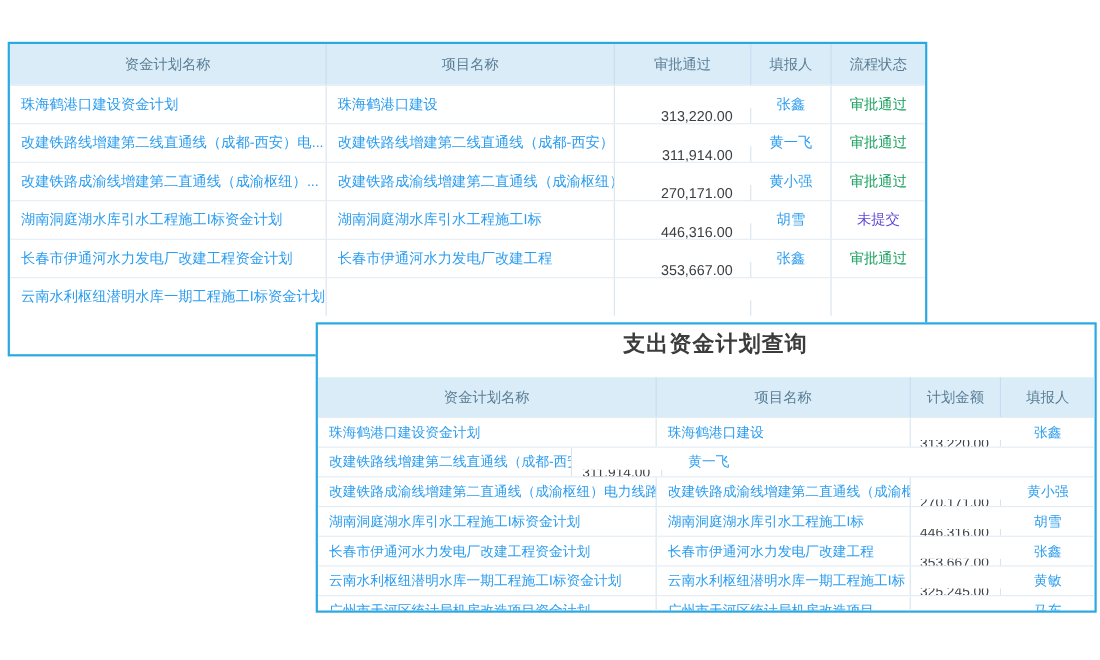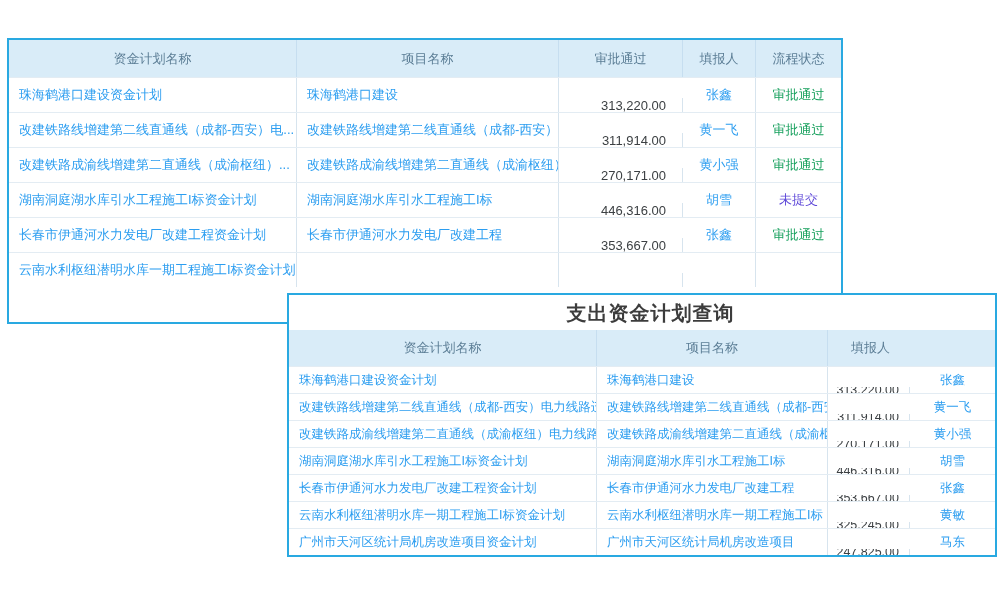--- a/index.html
+++ b/index.html
@@ -23,21 +23,21 @@
     position:absolute;background:#ffffff;border:2px solid var(--window-border);
     box-sizing:border-box;overflow:hidden;
   }
   #win-list{left:7px;top:38px;width:836px;height:286px;z-index:1;}
   #win-query{left:287px;top:293px;width:710px;height:264px;z-index:2;}
   .window-title{
     text-align:center;font-weight:bold;font-size:20px;color:var(--title-text);
     letter-spacing:1px;
   }
   #win-list .window-title{height:35px;line-height:36px;}
-  #win-query .window-title{height:35px;line-height:36px;margin-left:17px;}
+  #win-query .window-title{height:48px;line-height:36px;margin-left:17px;}
   .thead{display:flex;background:var(--header-bg);}
   #win-list .thead{height:37px;}
   #win-query .thead{height:36px;}
   .th{
     color:var(--header-text);font-size:13px;display:flex;align-items:center;
     justify-content:center;box-sizing:border-box;border-right:1px solid #c6def0;
     overflow:hidden;white-space:nowrap;
   }
   .th:last-child{border-right:none;}
   .tbody{display:block;}
@@ -126,31 +126,31 @@
         <div class="cell cell-status w1c5"></div>
       </div>
     </div>
 </div>
 
 <div class="window" id="win-query">
   <div class="window-title">支出资金计划查询</div>
   <div class="thead">
       <div class="th w2c1">资金计划名称</div>
       <div class="th w2c2">项目名称</div>
+      <div class="th w2c3">计划金额</div>
       <div class="th w2c4">填报人</div>
     </div>
   <div class="tbody">
       <div class="row">
         <div class="cell cell-name w2c1">珠海鹤港口建设资金计划</div>
         <div class="cell cell-name w2c2">珠海鹤港口建设</div>
         <div class="cell cell-amount w2c3">313,220.00</div>
         <div class="cell cell-reporter w2c4">张鑫</div>
       </div>
       <div class="row">
-        <div class="cell cell-name w2c1">改建铁路线增建第二线直通线（成都-西安）电力线路迁</div>
         <div class="cell cell-name w2c2">改建铁路线增建第二线直通线（成都-西安</div>
         <div class="cell cell-amount w2c3">311,914.00</div>
         <div class="cell cell-reporter w2c4">黄一飞</div>
       </div>
       <div class="row">
         <div class="cell cell-name w2c1">改建铁路成渝线增建第二直通线（成渝枢纽）电力线路迁</div>
         <div class="cell cell-name w2c2">改建铁路成渝线增建第二直通线（成渝枢</div>
         <div class="cell cell-amount w2c3">270,171.00</div>
         <div class="cell cell-reporter w2c4">黄小强</div>
       </div>

